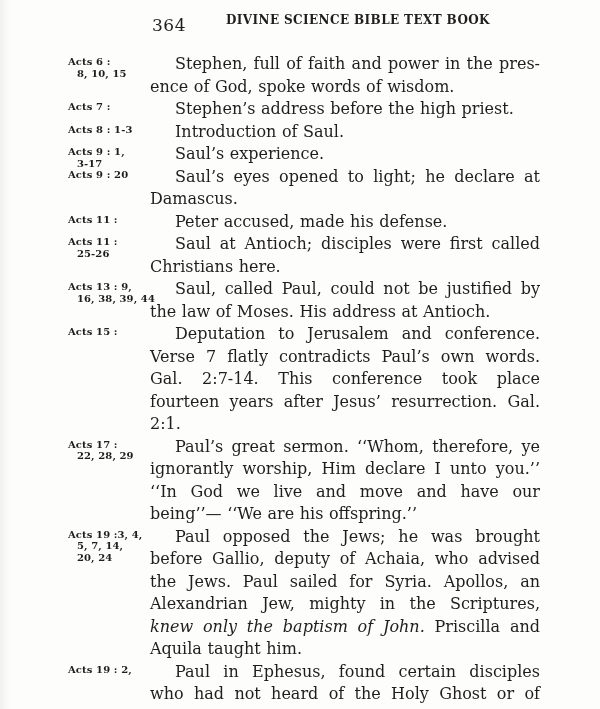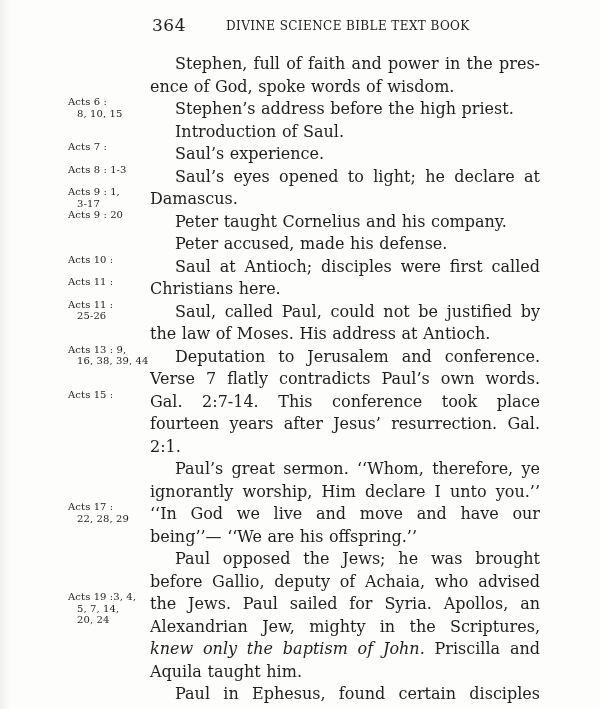--- a/index.html
+++ b/index.html
@@ -33,47 +33,46 @@
   .page-number {
     position: absolute;
     left: 152px;
     top: 15px;
     font-size: 17px;
     letter-spacing: 0.5px;
   }
   .book-title {
     position: absolute;
     left: 226px;
-    top: 19px;
+    top: 13px;
     font-size: 12px;
-    font-weight: 400;
+    font-weight: 700;
     letter-spacing: 0.4px;
     white-space: nowrap;
     text-align: center;
   }
   .content {
     position: absolute;
     top: 53px;
     left: 0;
     right: 0;
   }
   .entry {
     position: relative;
   }
   .entry .label {
     position: absolute;
     left: 68px;
     top: 3px;
     width: 80px;
     font-size: 10px;
-    font-weight: 400;
+    font-weight: 700;
     line-height: 11.5px;
     letter-spacing: 0.1px;
     white-space: nowrap;
-    margin-top: 40px;
   }
   .entry .label .cont {
     padding-left: 9px;
   }
   .entry p.body-text {
     margin: 0 60px 0 150px;
     font-size: 16px;
     line-height: 22.5px;
     text-align: justify;
     text-indent: 25px;
@@ -124,26 +123,20 @@
         <p class="body-text"><span>Saul’s experience.</span></p>
       </div>
       <div class="entry">
         <div class="label">
           <div class="label-line">Acts 9 : 20</div>
         </div>
         <p class="body-text"><span>Saul’s eyes opened to light; he declare at Damascus.</span></p>
       </div>
       <div class="entry">
         <div class="label">
-          <div class="label-line">Acts 10 :</div>
-        </div>
-        <p class="body-text"><span>Peter taught Cornelius and his company.</span></p>
-      </div>
-      <div class="entry">
-        <div class="label">
           <div class="label-line">Acts 11 :</div>
         </div>
         <p class="body-text"><span>Peter accused, made his defense.</span></p>
       </div>
       <div class="entry">
         <div class="label">
           <div class="label-line">Acts 11 :</div>
           <div class="label-line cont">25-26</div>
         </div>
         <p class="body-text"><span>Saul at Antioch; disciples were first called Christians here.</span></p>

